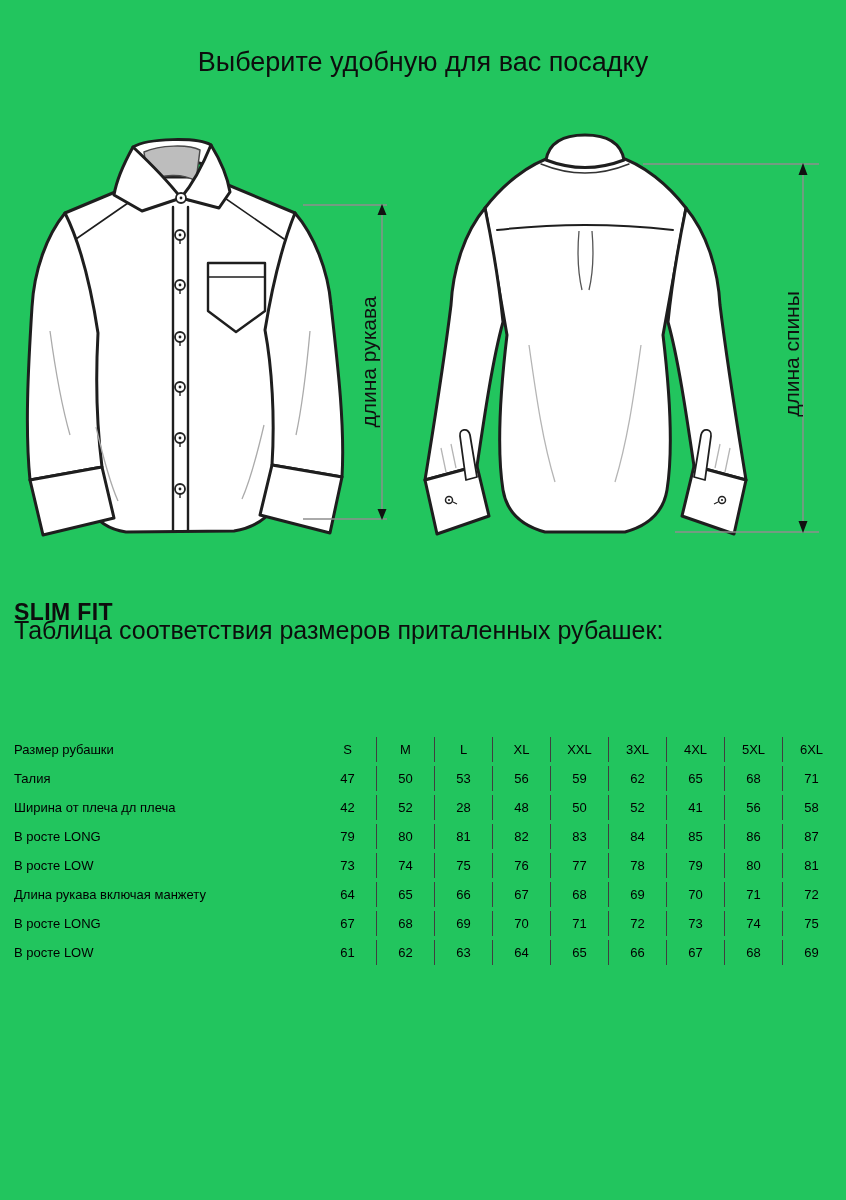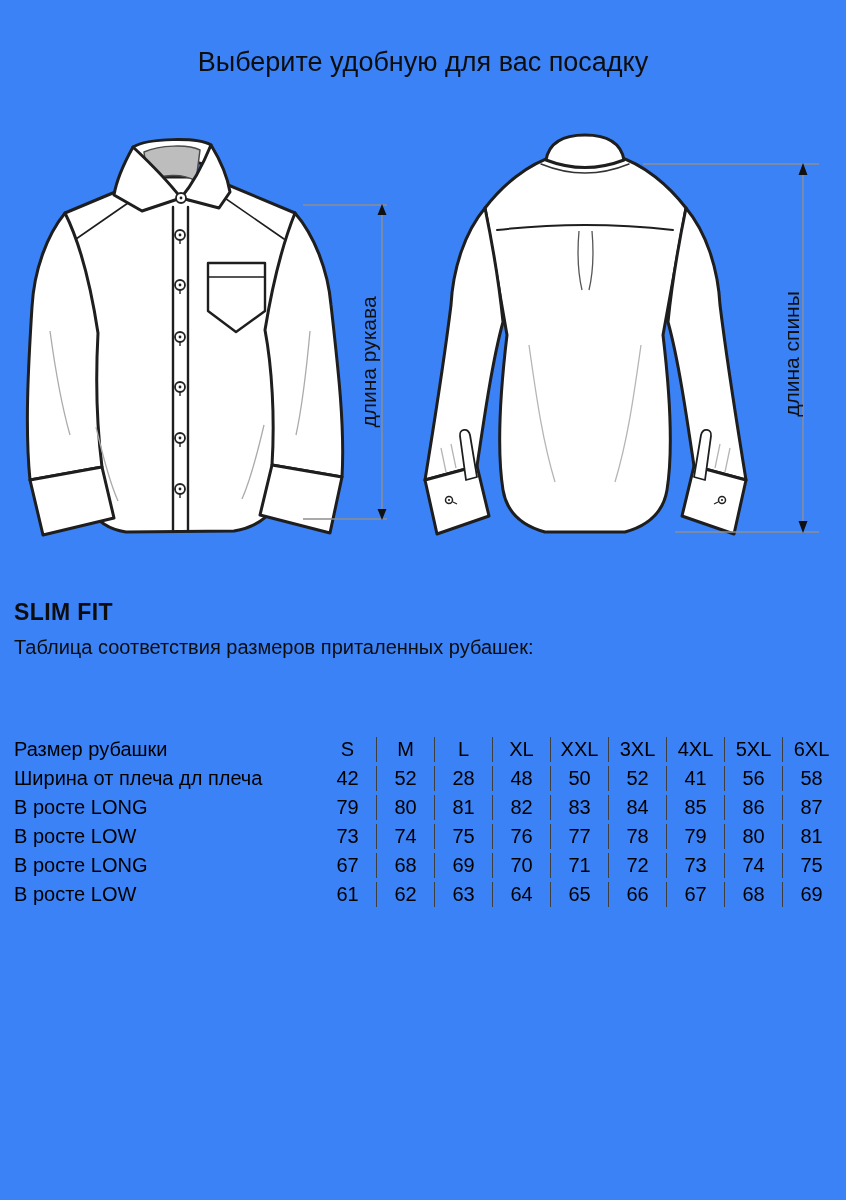--- a/index.html
+++ b/index.html
@@ -1,25 +1,25 @@
 <!DOCTYPE html>
 <html><head>
 <meta charset="utf-8">
 <style>
   html,body{margin:0;padding:0;background:#fff;}
-  .page{position:relative;width:846px;height:1200px;background:#3b82f6;overflow:hidden;
+  .page{position:relative;width:846px;height:1200px;background:#22c55e;overflow:hidden;
         font-family:"Liberation Sans", sans-serif;color:#111;}
   .title{position:absolute;top:47px;left:0;width:846px;text-align:center;
          font-size:27px;color:#0d0d0d;}
   .shirt-svg{position:absolute;}
   .slim-heading{position:absolute;left:14px;top:599px;font-size:23px;font-weight:bold;
                 letter-spacing:0.4px;color:#0d0d0d;}
-  .subtitle{position:absolute;left:14px;top:636px;font-size:20px;color:#0d0d0d;}
+  .subtitle{position:absolute;left:14px;top:616px;font-size:25px;color:#0d0d0d;}
   table.size-table{position:absolute;left:14px;top:733px;width:822px;table-layout:fixed;
-                   border-collapse:separate;border-spacing:0 4px;font-size:20px;color:#000;}
+                   border-collapse:separate;border-spacing:0 4px;font-size:13px;color:#000;}
   .size-table td{height:25px;line-height:25px;padding:0;white-space:nowrap;overflow:visible;}
   .size-table td.lbl{width:305px;text-align:left;}
   .size-table td.sz{width:57px;text-align:center;}
   .size-table td.sep{border-left:1px solid #3f3f3f;}
 </style>
 </head>
 <body>
 
 <div class="page">
 
@@ -144,20 +144,32 @@
           <td class="sz sep">M</td>
           <td class="sz sep">L</td>
           <td class="sz sep">XL</td>
           <td class="sz sep">XXL</td>
           <td class="sz sep">3XL</td>
           <td class="sz sep">4XL</td>
           <td class="sz sep">5XL</td>
           <td class="sz sep">6XL</td>
         </tr>
         <tr>
+          <td class="lbl">Талия</td>
+          <td class="sz">47</td>
+          <td class="sz sep">50</td>
+          <td class="sz sep">53</td>
+          <td class="sz sep">56</td>
+          <td class="sz sep">59</td>
+          <td class="sz sep">62</td>
+          <td class="sz sep">65</td>
+          <td class="sz sep">68</td>
+          <td class="sz sep">71</td>
+        </tr>
+        <tr>
           <td class="lbl">Ширина от плеча дл плеча</td>
           <td class="sz">42</td>
           <td class="sz sep">52</td>
           <td class="sz sep">28</td>
           <td class="sz sep">48</td>
           <td class="sz sep">50</td>
           <td class="sz sep">52</td>
           <td class="sz sep">41</td>
           <td class="sz sep">56</td>
           <td class="sz sep">58</td>
@@ -180,20 +192,32 @@
           <td class="sz sep">74</td>
           <td class="sz sep">75</td>
           <td class="sz sep">76</td>
           <td class="sz sep">77</td>
           <td class="sz sep">78</td>
           <td class="sz sep">79</td>
           <td class="sz sep">80</td>
           <td class="sz sep">81</td>
         </tr>
         <tr>
+          <td class="lbl">Длина рукава включая манжету</td>
+          <td class="sz">64</td>
+          <td class="sz sep">65</td>
+          <td class="sz sep">66</td>
+          <td class="sz sep">67</td>
+          <td class="sz sep">68</td>
+          <td class="sz sep">69</td>
+          <td class="sz sep">70</td>
+          <td class="sz sep">71</td>
+          <td class="sz sep">72</td>
+        </tr>
+        <tr>
           <td class="lbl">В росте LONG</td>
           <td class="sz">67</td>
           <td class="sz sep">68</td>
           <td class="sz sep">69</td>
           <td class="sz sep">70</td>
           <td class="sz sep">71</td>
           <td class="sz sep">72</td>
           <td class="sz sep">73</td>
           <td class="sz sep">74</td>
           <td class="sz sep">75</td>

